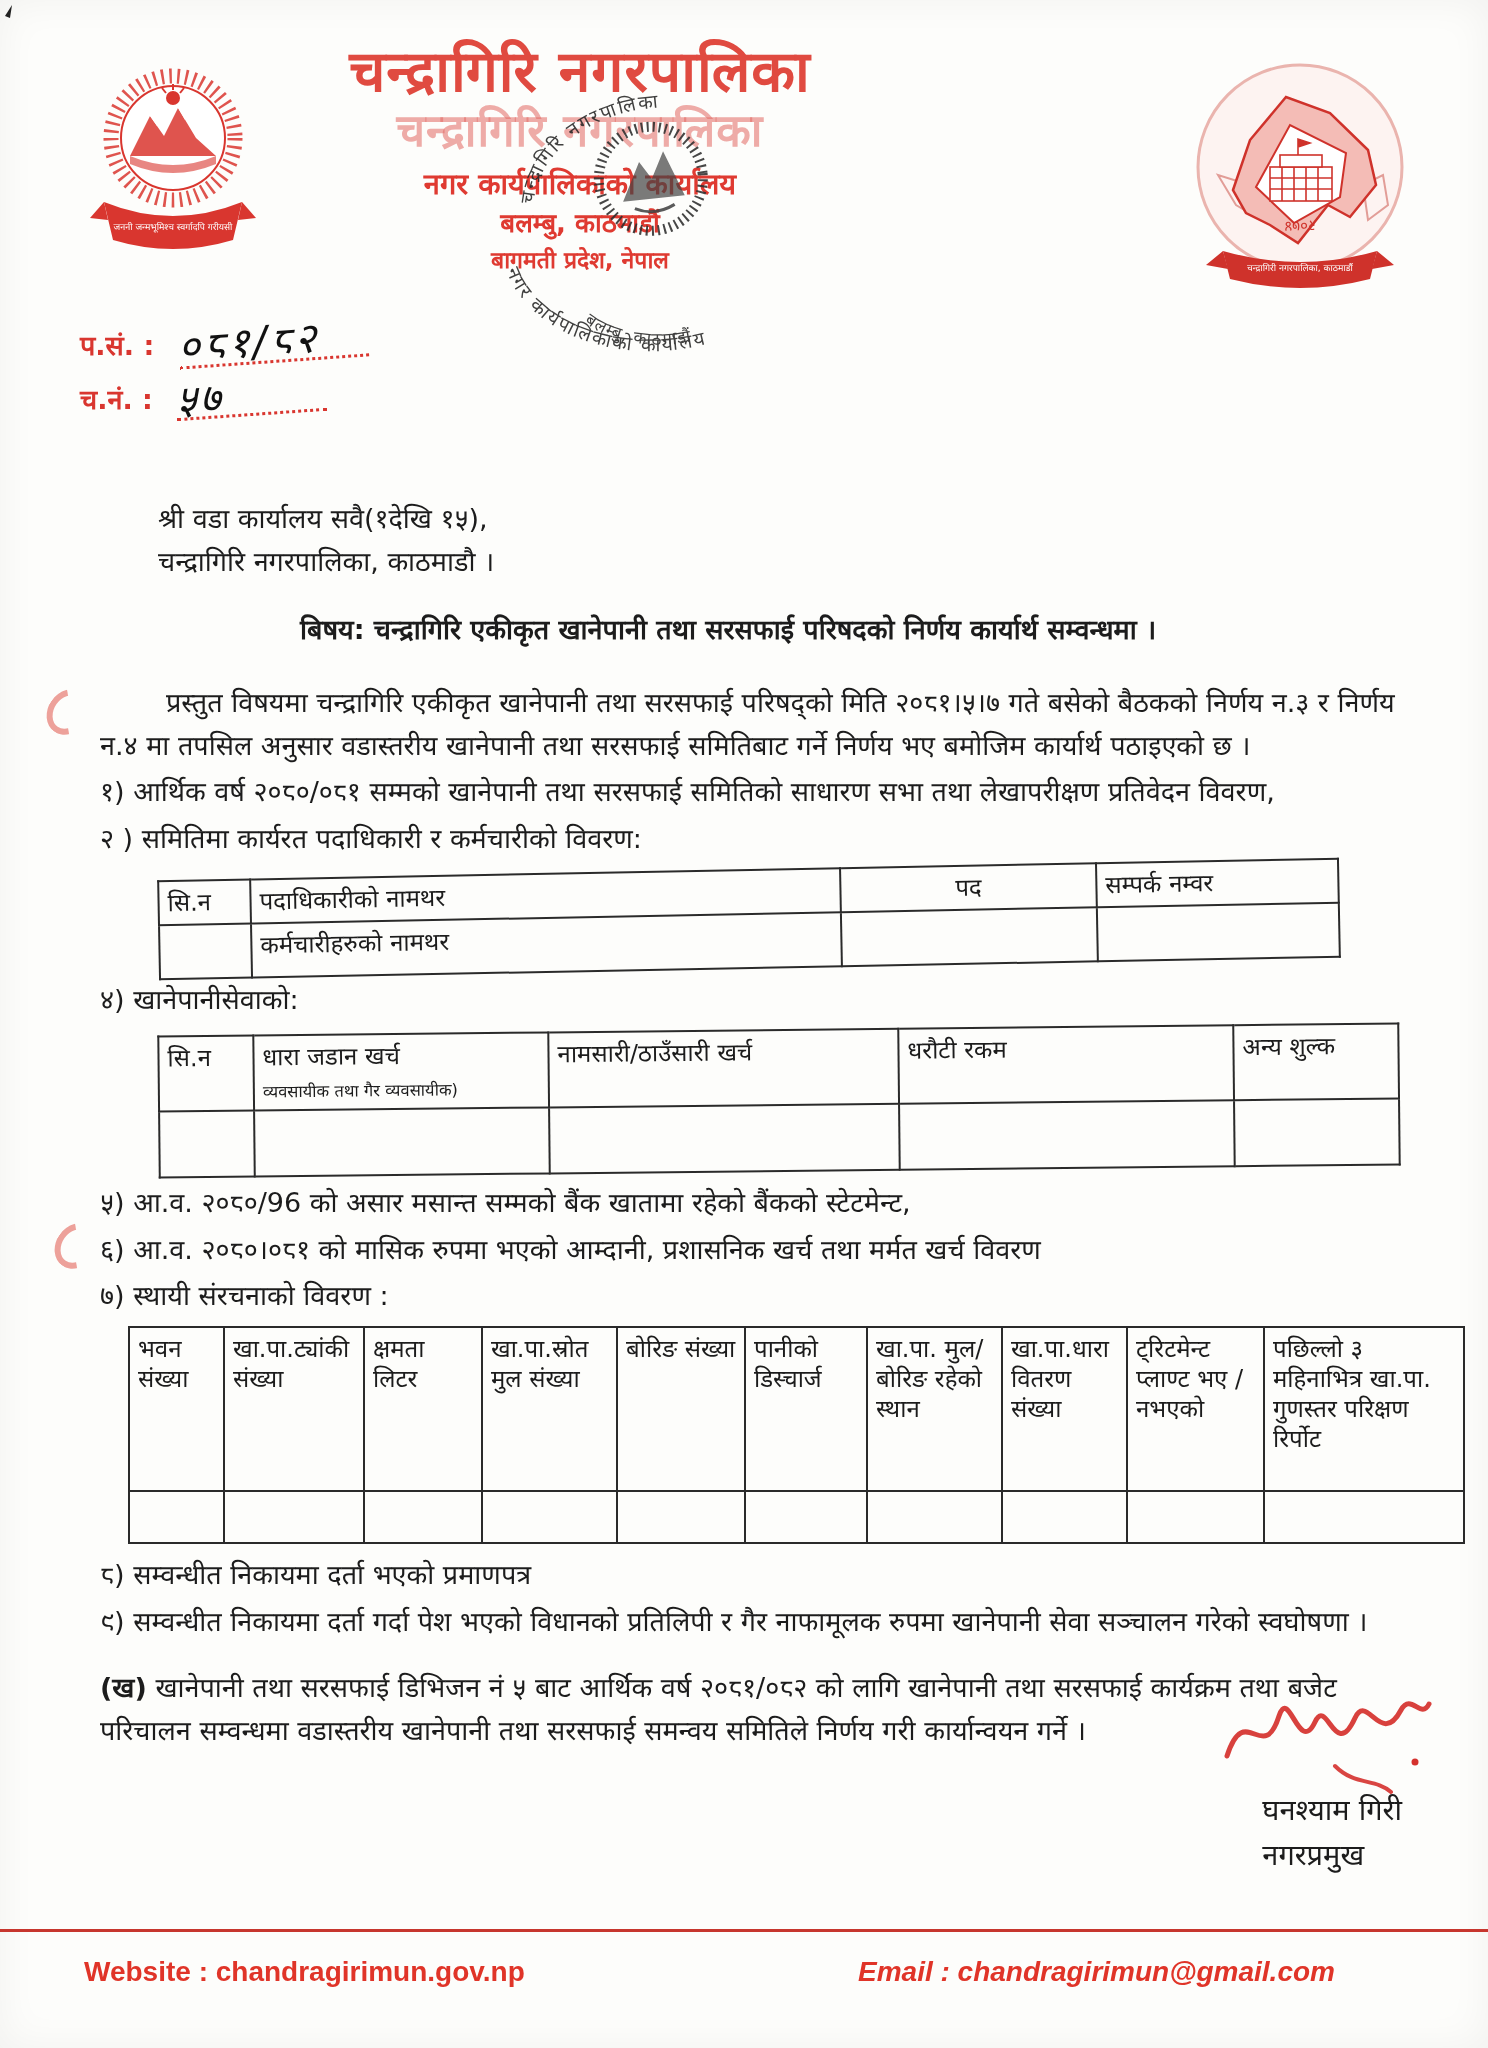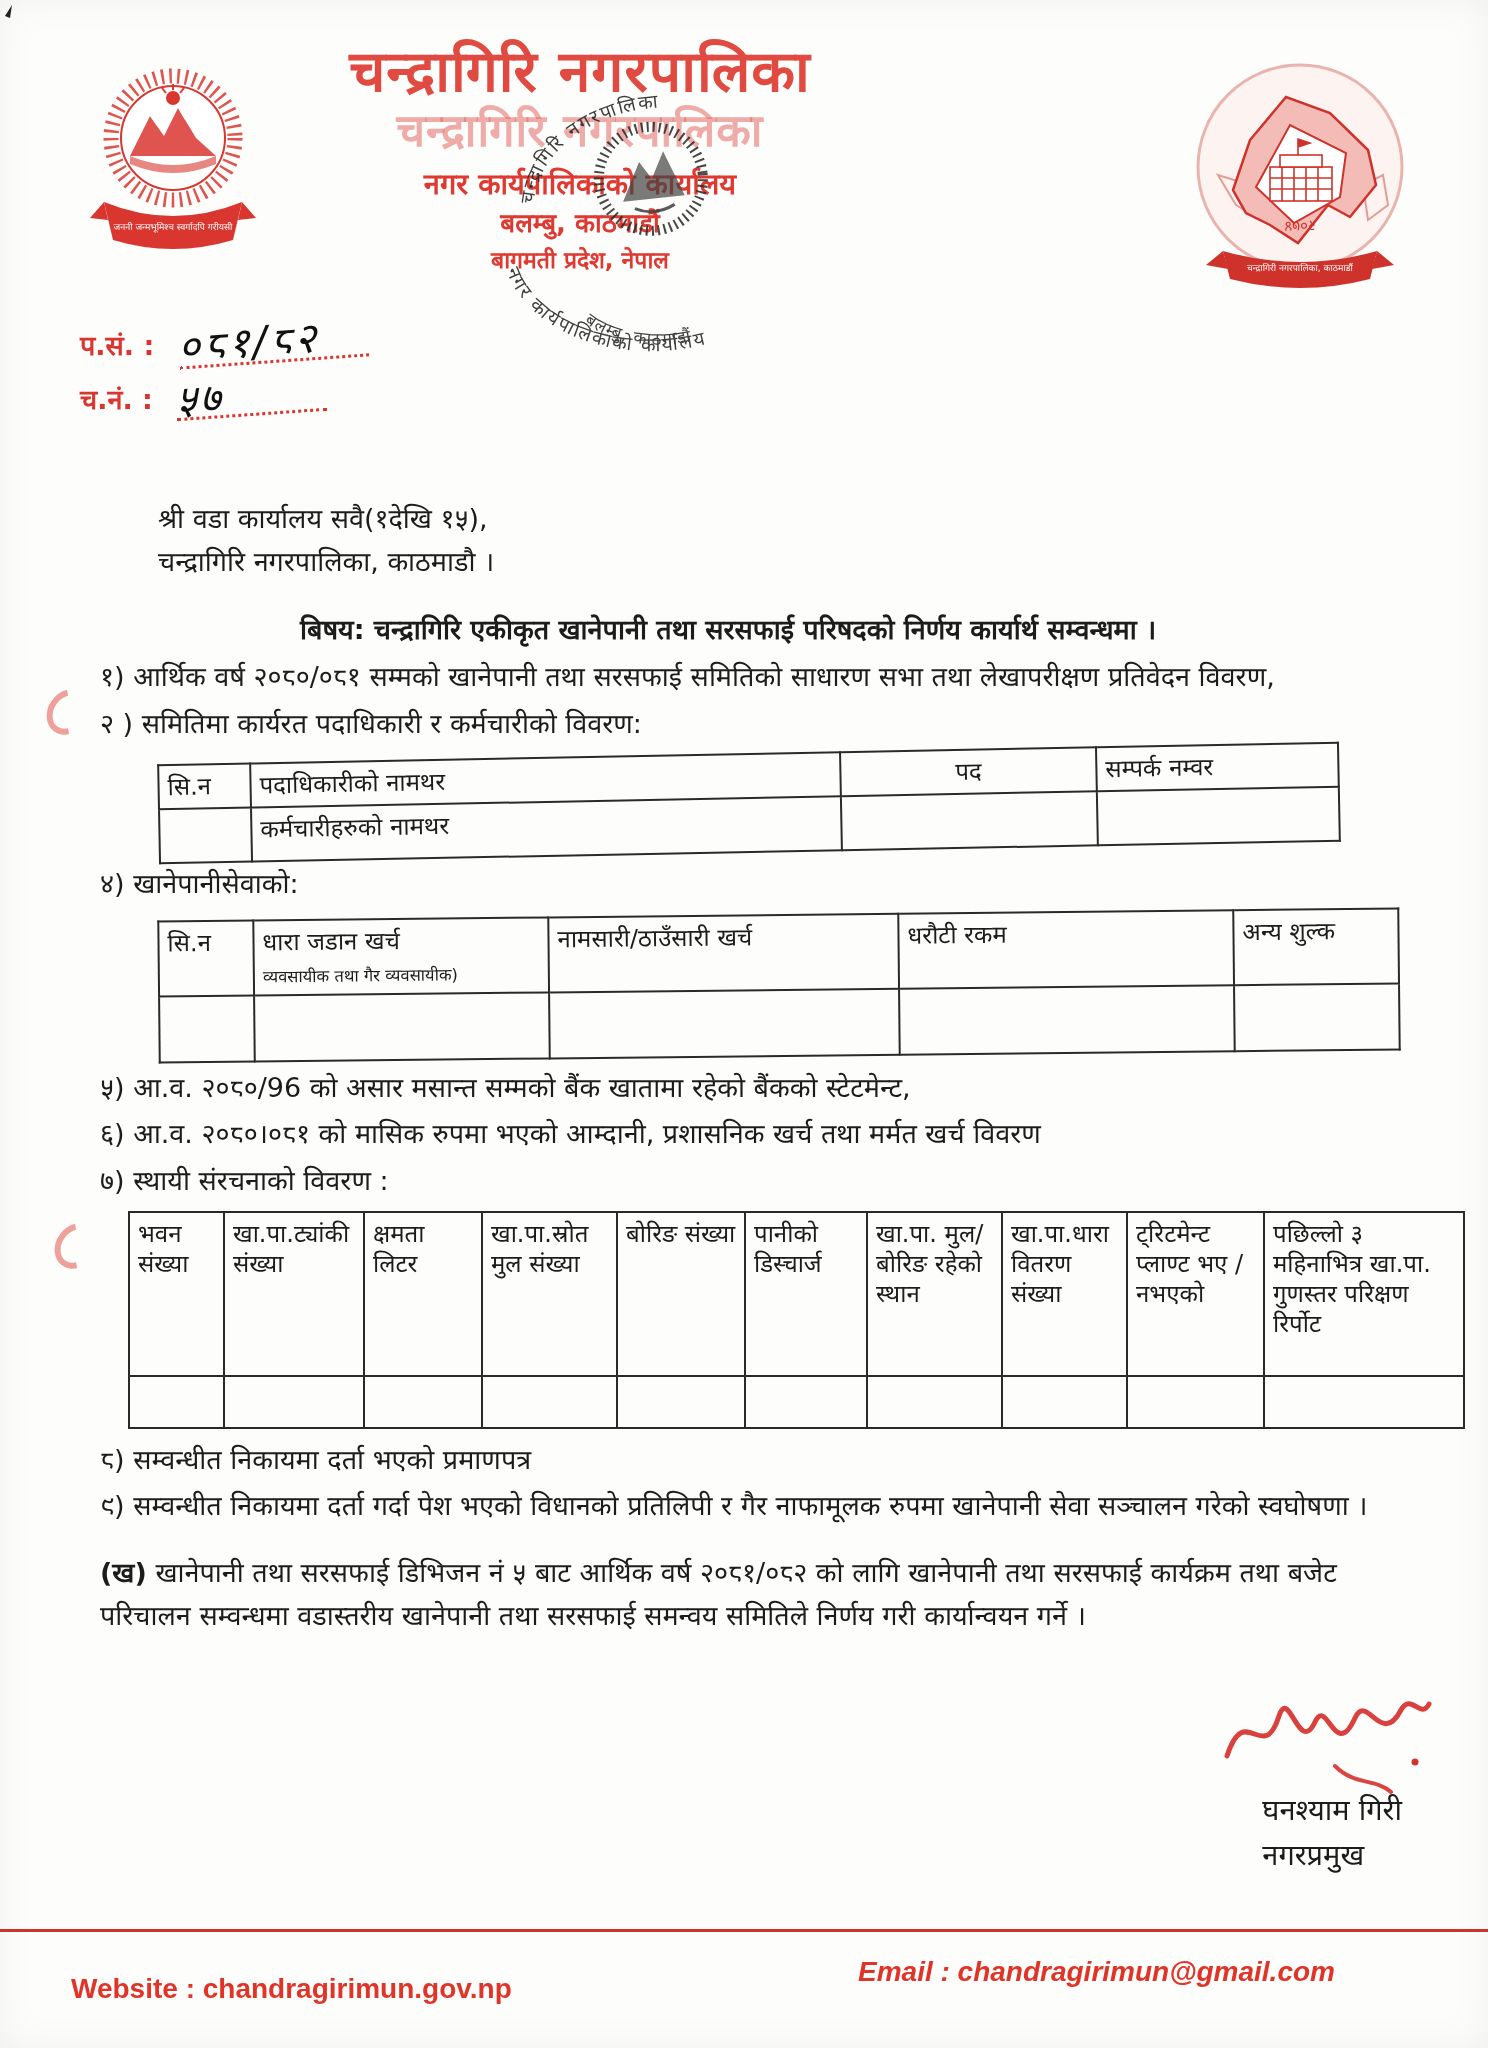--- a/index.html
+++ b/index.html
@@ -53,21 +53,21 @@
   .t2 td.empty{height:52px;}
   .t3 th{height:150px;}
   .t3 td{height:38px;}
   .pada{text-align:center !important;}
   
   .scribble{position:absolute;left:1215px;top:1670px;width:230px;height:140px;z-index:2;}
   .sig-block{position:absolute;right:86px;top:1788px;font-size:29px;line-height:1.55;}
   .footer-rule{position:absolute;left:0;right:0;top:1929px;height:3px;background:#c7362e;}
   .footer{position:absolute;top:1956px;left:0;width:100%;font-family:"Liberation Sans",sans-serif;
           font-weight:bold;color:#e03428;font-size:28px;}
-  .footer .web{position:absolute;left:71px;top:0;margin-top:17px;}
+  .footer .web{position:absolute;left:84px;top:0;}
   .footer .mail{position:absolute;left:858px;top:0;font-style:italic;}
   
   .crescent{position:absolute;width:28px;height:36px;border:6px solid rgba(222,70,58,.5);
             border-radius:50%;border-right-color:transparent;border-top-color:transparent;transform:rotate(35deg);}
   .c1{left:48px;top:688px;}
   .c2{left:56px;top:1222px;}
 </style>
 </head>
 <body>
 
@@ -160,20 +160,21 @@
   <div class="crescent c2"></div>
 
   <div class="letter-body">
     <div class="addressee">
       <div>श्री वडा कार्यालय सवै(१देखि १५),</div>
       <div>चन्द्रागिरि नगरपालिका, काठमाडौ ।</div>
     </div>
 
     <div class="subject">बिषय: चन्द्रागिरि एकीकृत खानेपानी तथा सरसफाई परिषदको  निर्णय कार्यार्थ सम्वन्धमा ।</div>
 
+    <div class="para indent">प्रस्तुत विषयमा चन्द्रागिरि एकीकृत खानेपानी तथा सरसफाई परिषद्को मिति २०८१।५।७ गते बसेको बैठकको  निर्णय न.३ र निर्णय न.४ मा तपसिल अनुसार वडास्तरीय खानेपानी तथा सरसफाई समितिबाट गर्ने निर्णय भए  बमोजिम कार्यार्थ पठाइएको छ ।</div>
 
     <div class="item">१) आर्थिक वर्ष २०८०/०८१  सम्मको खानेपानी तथा सरसफाई समितिको साधारण सभा तथा लेखापरीक्षण प्रतिवेदन विवरण,</div>
     <div class="item">२ ) समितिमा कार्यरत पदाधिकारी र कर्मचारीको विवरण:</div>
 
     <table class="t t1">
       <colgroup>
           <col style="width:92px">
           <col style="width:590px">
           <col style="width:256px">
           <col style="width:242px">

